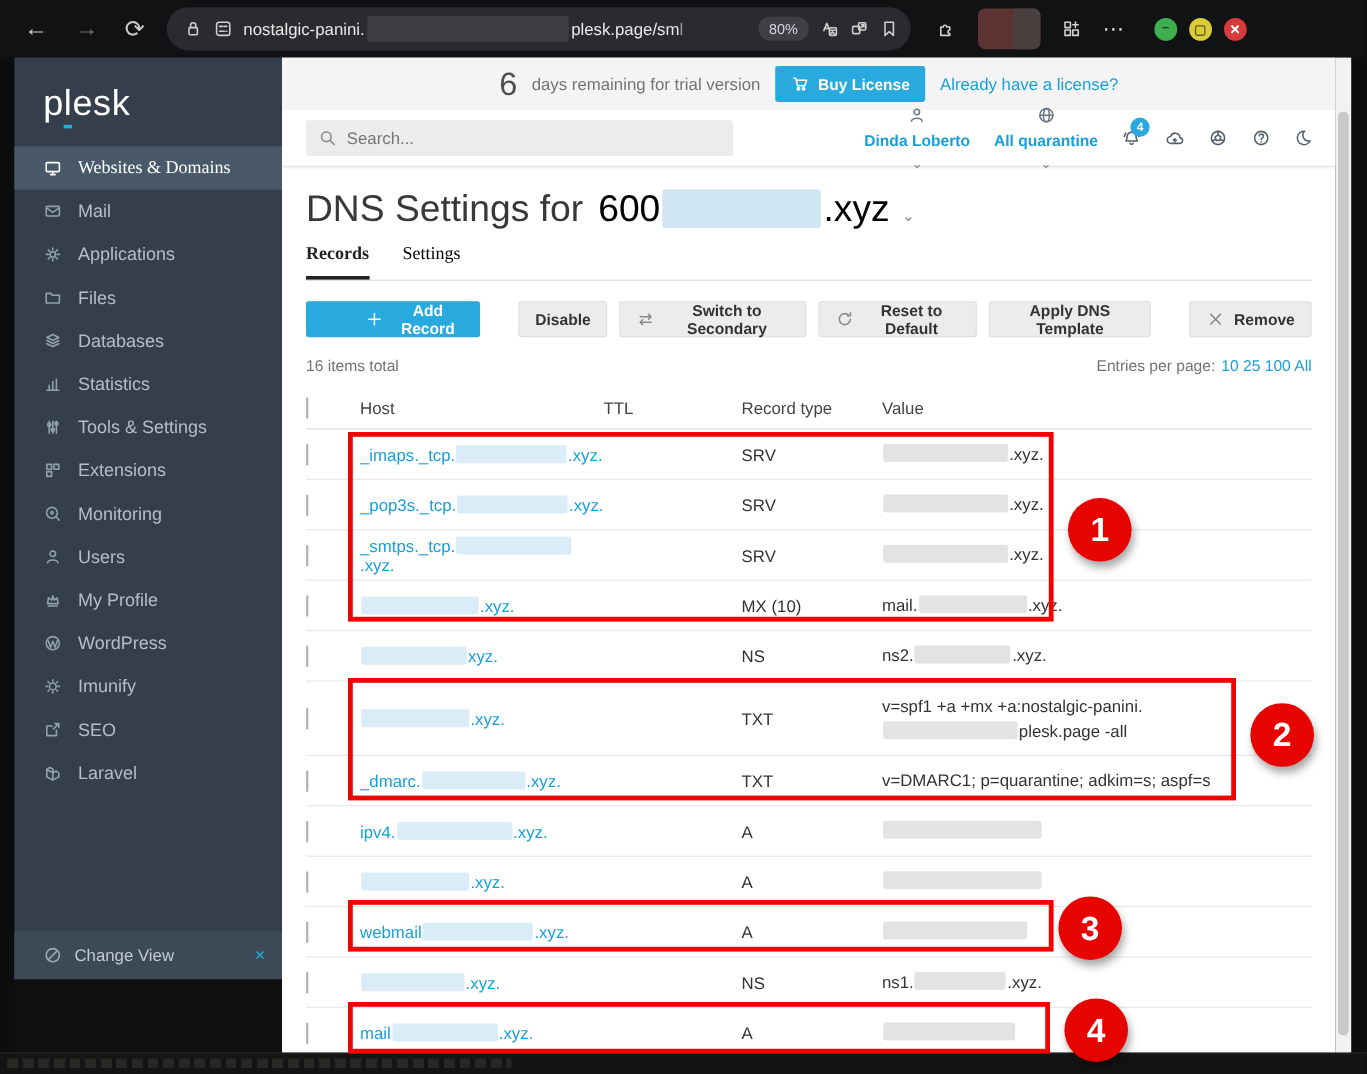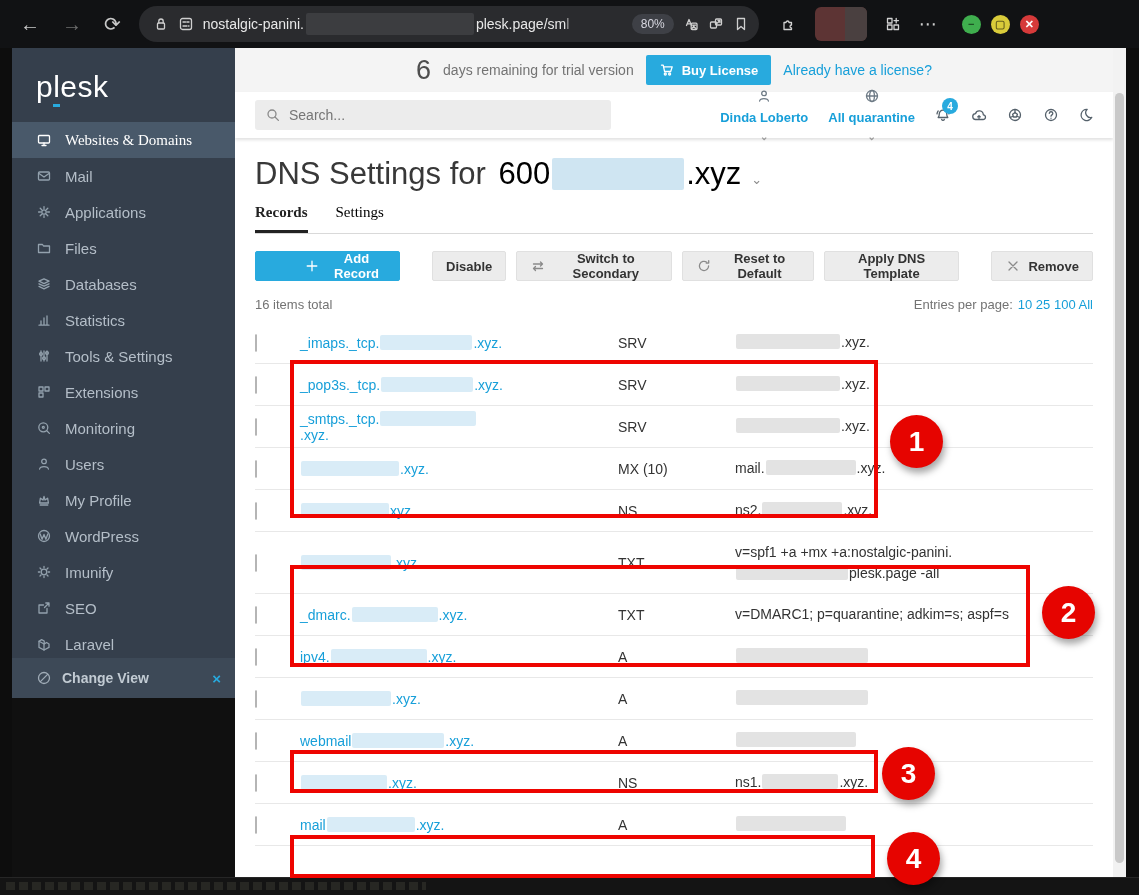--- a/index.html
+++ b/index.html
@@ -30,28 +30,28 @@
 
   
   .edge { position:absolute; background:#0d0d0d; }
   .edge.left { left:0; top:48px; width:12px; height:829px; }
   .edge.right { left:1126px; top:48px; width:13px; height:829px; }
   .edge.bottom { left:0; top:877px; width:1139px; height:18px; background:#141414; border-top:1px solid #262626; }
   .bottom-noise { position:absolute; left:6px; top:882px; width:420px; height:8px; opacity:.5;
     background:repeating-linear-gradient(90deg,#3a3a32 0 9px, transparent 9px 13px); }
 
   
-  .sidebar { position:absolute; left:12px; top:48px; width:223px; height:650px; background:#353f4c; color:#b4bec8; }
+  .sidebar { position:absolute; left:12px; top:48px; width:223px; height:768px; background:#353f4c; color:#b4bec8; }
   .logo { padding:22px 0 18px 24px; font-size:30px; color:#fff; letter-spacing:.5px; font-weight:400; }
   .logo .ul { border-bottom:3px solid #28aade; padding-bottom:1px; }
   .nav-item { display:flex; align-items:center; gap:12px; height:36px; padding-left:24px; font-size:15px; cursor:pointer; }
   .nav-item .icon { display:flex; width:17px; color:#93a1ad; }
   .nav-item.active { background:#49596a; color:#fff;font-family:Liberation Serif, serif; }
   .nav-item.active .icon { color:#fff; }
-  .change-view { position:absolute; left:0; bottom:0; width:223px; height:40px; background:#3d4957; display:flex; align-items:center; padding:0 14px 0 24px; gap:10px; font-size:14px; color:#c2cbd3; cursor:pointer;font-weight:bold; }
+  .change-view { position:absolute; left:0; bottom:0; width:223px; height:40px; background:#3d4957; display:flex; align-items:center; padding:0 14px 0 24px; gap:10px; font-size:14px; color:#c2cbd3; cursor:pointer; }
   .change-view .icon { display:flex; color:#9fabb6; }
   .cv-x { margin-left:auto; color:#28aade; font-size:15px; cursor:pointer; }
   .collapse-tab { position:absolute; left:235px; top:420px; width:15px; height:88px; background:#efefef; border-radius:0 8px 8px 0; display:flex; align-items:center; justify-content:center; color:#666; font-size:13px; cursor:pointer; box-shadow:1px 0 2px rgba(0,0,0,.15); }
 
   
   .content { position:absolute; left:235px; top:48px; width:878px; height:829px; background:#fff; overflow:hidden; }
   .trial-bar { height:44px; background:#f4f4f4; display:flex; align-items:center; justify-content:center; gap:12px; }
   .trial-days { font-size:27px; color:#4e4e4e; font-weight:400; }
   .trial-text { font-size:14px; color:#737373; }
   .buy-btn { display:flex; align-items:center; gap:7px; background:#28aade; color:#fff; font-size:13px; font-weight:bold; border:none; height:30px; padding:0 13px; border-radius:2px; cursor:pointer; }
@@ -503,20 +503,27 @@
 
       <div class="meta-row">
         <span>16 items total</span>
         <span class="entries">
           <span>Entries per page:</span>
           <span id="entries-opts"><span class="opt">10</span> <span class="opt">25</span> <span class="opt">100</span> <span class="opt">All</span></span>
         </span>
       </div>
 
       <div class="tbl">
+        <div class="trow head">
+          <span><span class="cb"></span></span>
+          <span>Host</span>
+          <span>TTL</span>
+          <span>Record type</span>
+          <span>Value</span>
+        </div>
         <div id="rows">
             <div class="trow">
               <span><span class="cb"></span></span>
               <span class="host"><a>_imaps._tcp.</a><span class="redact blue" style="width:92px"></span><a>.xyz.</a></span>
               <span></span>
               <span>SRV</span>
               <span class="val"><span class="redact gray" style="width:104px"></span><span>.xyz.</span></span>
             </div>
             <div class="trow">
               <span><span class="cb"></span></span>

